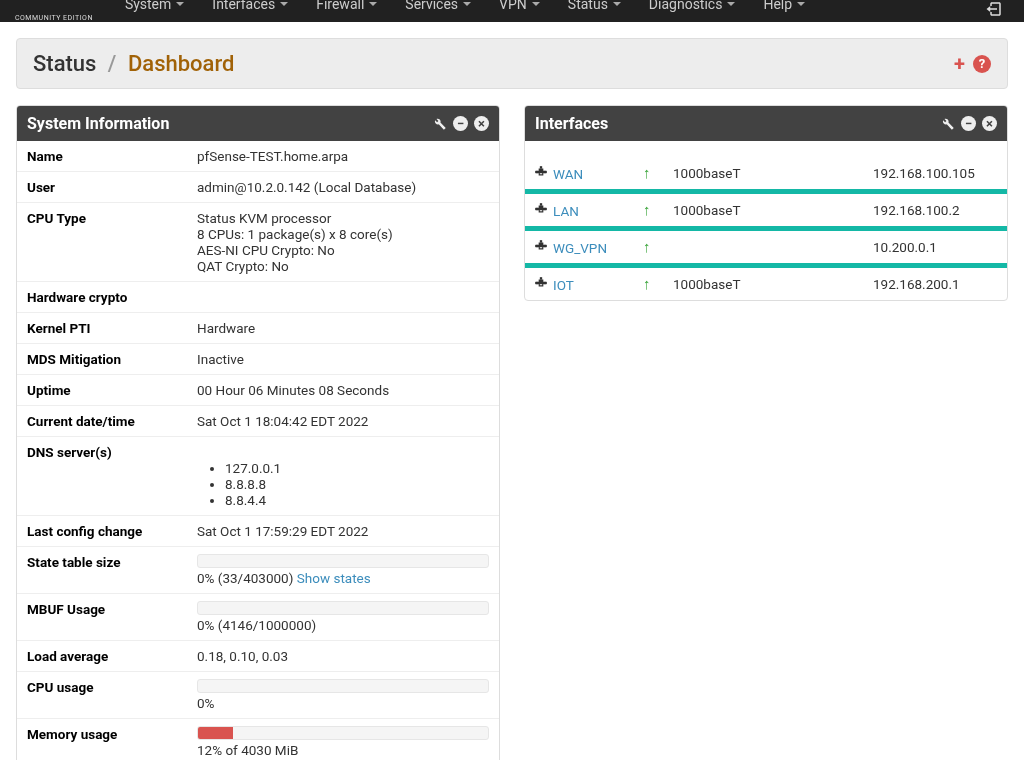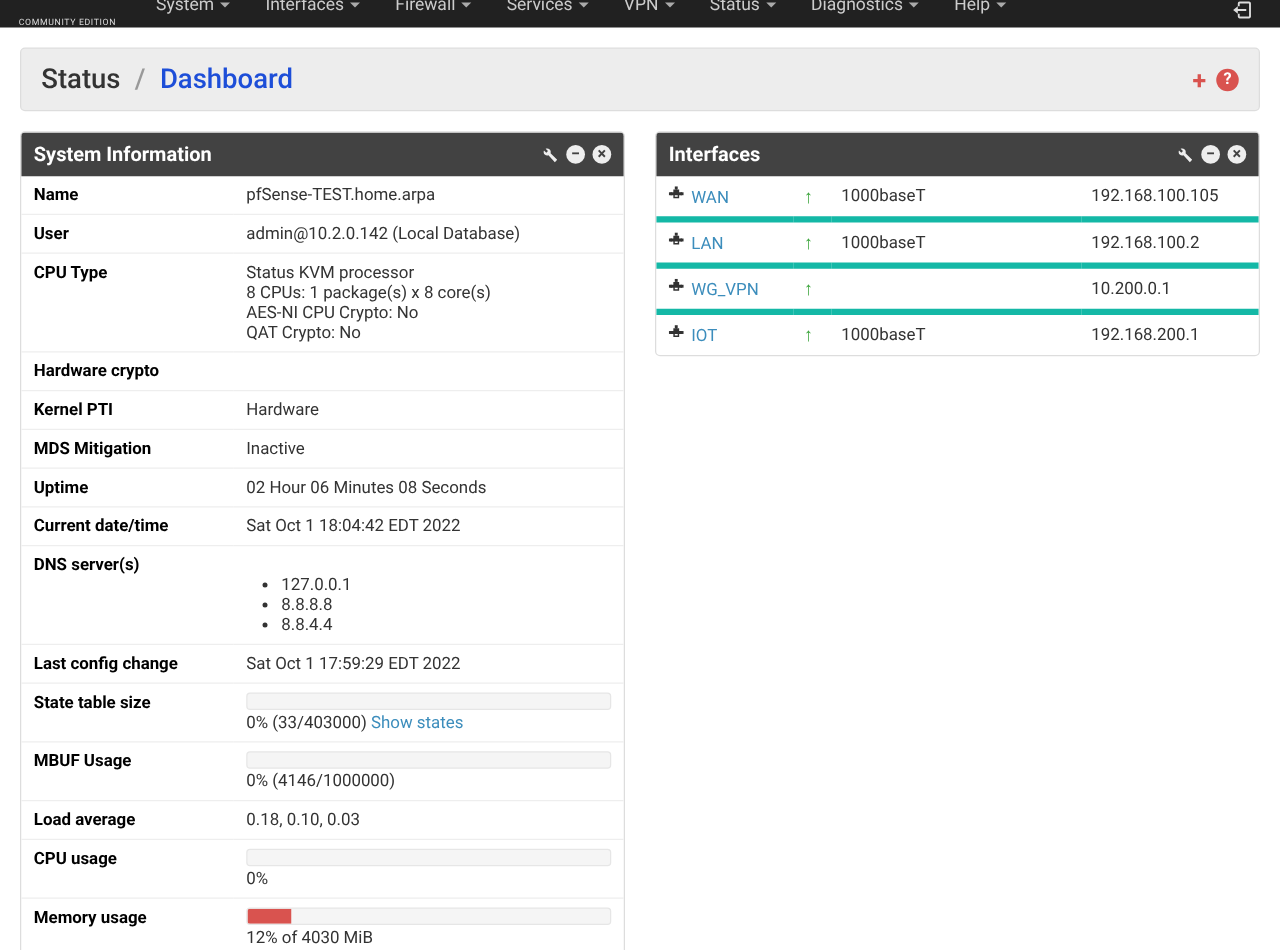--- a/index.html
+++ b/index.html
@@ -76,21 +76,21 @@
   padding: 12px 16px;
   display: flex;
   align-items: center;
 }
 .page-header h1 {
   font-size: 22px;
   font-weight: 500;
   color: #333;
 }
 .page-header .slash { color: #999; margin: 0 6px; }
-.page-header .crumb2 { color: #1d4ed8; }
+.page-header .crumb2 { color: #a16207; }
 .header-actions { margin-left: auto; display: flex; gap: 8px; align-items: center; }
 .action-plus { color: #d9534f; font-size: 20px; font-weight: bold; cursor: pointer; }
 .action-help {
   display: inline-flex; align-items: center; justify-content: center;
   width: 18px; height: 18px; border-radius: 50%;
   background: #d9534f; color: #fff; font-size: 13px; font-weight: bold; cursor: pointer;
 }
 
 .dash {
   display: flex;
@@ -135,21 +135,21 @@
 table.info th { width: 170px; font-weight: bold; color: #000000; }
 table.info td { color: #333; }
 .val-list { list-style: disc; padding-left: 28px; margin-top: 16px; }
 .progress {
   height: 14px; background: #f5f5f5; border:1px solid #e6e6e6; border-radius: 3px;
   margin-bottom: 2px; overflow:hidden;
 }
 .progress-bar { height: 100%; background: #d9534f; }
 .link { color: #3c8dbc; cursor: pointer; }
 
-table.if { width: 100%; border-collapse: collapse; }
+table.if { width: 100%; border-collapse: collapse; margin-top: 16px; }
 table.if td {
   padding: 7px 8px;
   border-top: 5px solid #14b8a6;
   font-size: 13.5px;
   vertical-align: middle;
 }
 table.if tr:first-child td { border-top: none; }
 .if-icon svg { width: 16px; height: 14px; fill: #333; }
 .if-name { color: #3c8dbc; cursor: pointer; margin-left: 4px;}
 .up-arrow { color: #3ea63e; font-weight: bold; font-size: 15px; }
@@ -260,21 +260,21 @@
         <tr>
               <th>Kernel PTI</th>
               <td>Hardware</td>
             </tr>
         <tr>
               <th>MDS Mitigation</th>
               <td>Inactive</td>
             </tr>
         <tr>
               <th>Uptime</th>
-              <td>02 Hour 06 Minutes 08 Seconds</td>
+              <td>00 Hour 06 Minutes 08 Seconds</td>
             </tr>
         <tr>
               <th>Current date/time</th>
               <td>Sat Oct 1 18:04:42 EDT 2022</td>
             </tr>
         <tr>
               <th>DNS server(s)</th>
             <td>
               <ul class="val-list">
                 <li>127.0.0.1</li>

